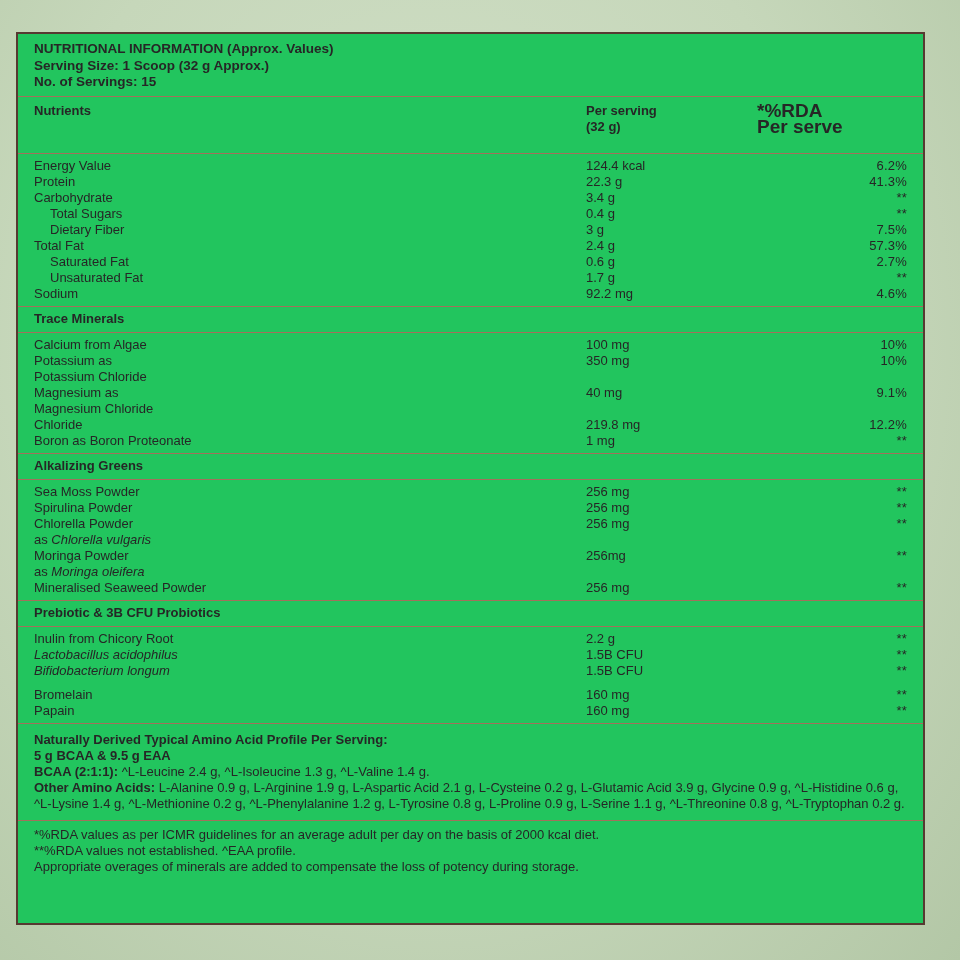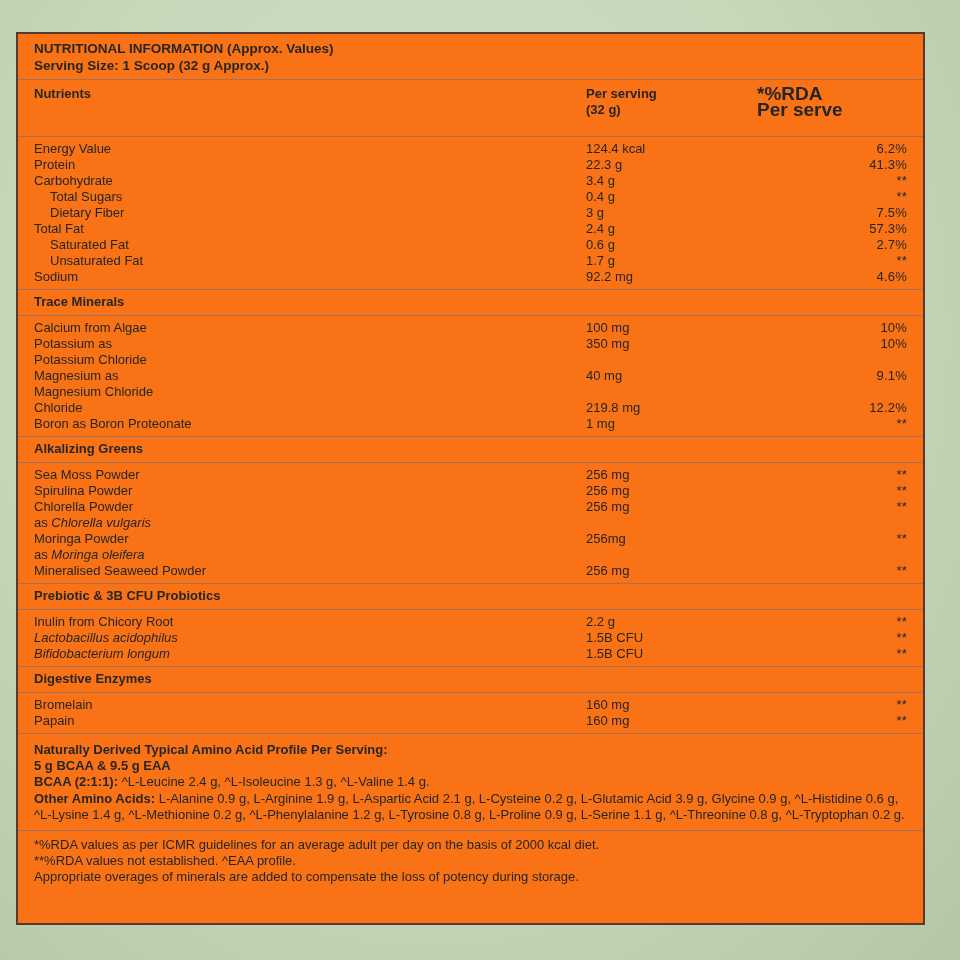--- a/index.html
+++ b/index.html
@@ -7,21 +7,21 @@
     width:960px;height:960px;
     background:radial-gradient(ellipse at 45% 35%, #d2e0c8 0%, #c6d7ba 55%, #b3c7a6 100%);
     font-family:"Liberation Sans", sans-serif;
     color:#262626;
     position:relative;
     -webkit-font-smoothing:antialiased;
   }
   .sheet{
     position:absolute; left:16px; top:32px;
     width:909px; height:893px;
-    background:#f97316;
+    background:#22c55e;
     border:2px solid #573931;
     box-sizing:border-box;
     display:flex; flex-direction:column;
     overflow:hidden;
   }
   .block{padding:5px 16px;}
   .lt{border-top:1.5px solid #a4705c;}
   .title-block{padding:7px 16px 5px;}
   .title-block div{font-weight:bold; font-size:13.5px; line-height:16.5px;}
   .colhead{display:flex; align-items:flex-start; padding-top:6px; padding-bottom:18px;}
@@ -45,20 +45,21 @@
   .foot{padding-top:6px; padding-bottom:8px; font-size:13px; line-height:16.2px;}
 </style>
 </head>
 <body>
 
 <div class="sheet">
 
   <div class="block title-block">
     <div>NUTRITIONAL INFORMATION (Approx. Values)</div>
     <div>Serving Size: 1 Scoop (32 g Approx.)</div>
+    <div>No. of Servings: 15</div>
   </div>
 
   <div class="block colhead lt">
     <div class="c1">Nutrients</div>
     <div class="c2">
       <div>Per serving</div>
       <div>(32 g)</div>
     </div>
     <div class="c3">
       <div>*%RDA</div>
@@ -181,21 +182,20 @@
           <div class="name"><span class="em">Lactobacillus acidophilus</span></div>
           <div class="val">1.5B CFU</div>
           <div class="rda">**</div>
         </div>
         <div class="row">
           <div class="name"><span class="em">Bifidobacterium longum</span></div>
           <div class="val">1.5B CFU</div>
           <div class="rda">**</div>
         </div>
       </div>
-      <div class="sec-head">Digestive Enzymes</div>
       <div class="block rows">
         <div class="row">
           <div class="name"><span>Bromelain</span></div>
           <div class="val">160 mg</div>
           <div class="rda">**</div>
         </div>
         <div class="row">
           <div class="name"><span>Papain</span></div>
           <div class="val">160 mg</div>
           <div class="rda">**</div>

